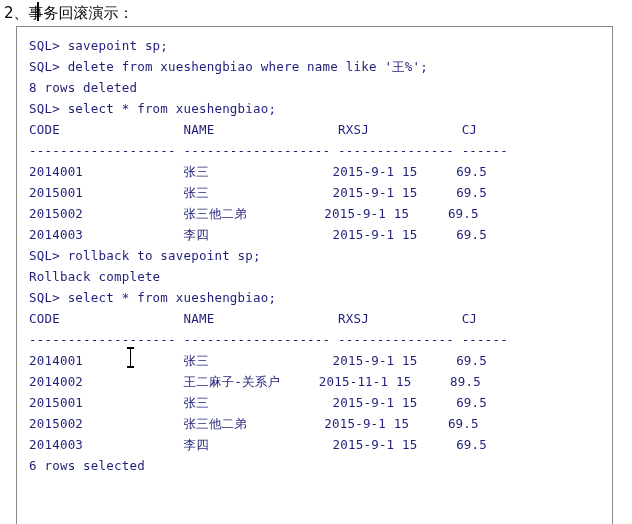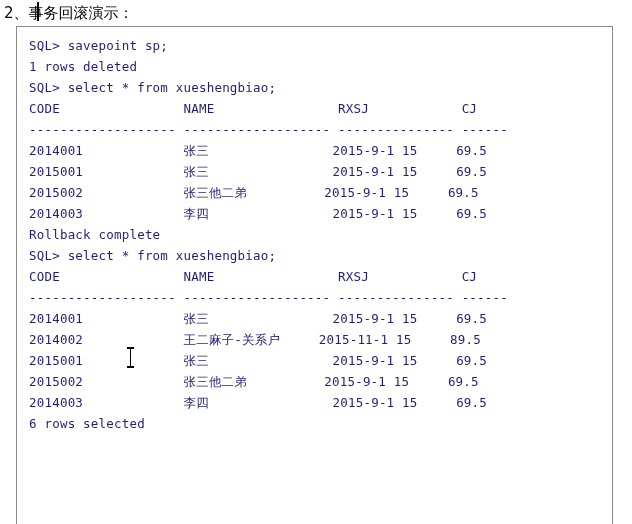--- a/index.html
+++ b/index.html
@@ -107,28 +107,30 @@
 <div class="page">
 
   <div class="heading">
     <span>2、事务回滚演示：</span>
   </div>
   <div class="cursor-bar"></div>
 
   <div class="code-box">
     <div class="code-inner">
       <div class="line cjk">SQL&gt; savepoint sp;</div>
-      <div class="line cjk">1 rows deleted</div>
+      <div class="line cjk">SQL&gt; delete from xueshengbiao where name like '王%';</div>
+      <div class="line cjk">8 rows deleted</div>
       <div class="line cjk">SQL&gt; select * from xueshengbiao;</div>
       <div class="line cjk">CODE                NAME                RXSJ            CJ</div>
       <div class="line cjk">------------------- ------------------- --------------- ------</div>
       <div class="line cjk">2014001             张三                2015-9-1 15     69.5</div>
       <div class="line cjk">2015001             张三                2015-9-1 15     69.5</div>
       <div class="line cjk">2015002             张三他二弟          2015-9-1 15     69.5</div>
       <div class="line cjk">2014003             李四                2015-9-1 15     69.5</div>
+      <div class="line cjk">SQL&gt; rollback to savepoint sp;</div>
       <div class="line cjk">Rollback complete</div>
       <div class="line cjk">SQL&gt; select * from xueshengbiao;</div>
       <div class="line cjk">CODE                NAME                RXSJ            CJ</div>
       <div class="line cjk">------------------- ------------------- --------------- ------</div>
       <div class="line cjk">2014001             张三                2015-9-1 15     69.5</div>
       <div class="line cjk">2014002             王二麻子-关系户     2015-11-1 15     89.5</div>
       <div class="line cjk">2015001             张三                2015-9-1 15     69.5</div>
       <div class="line cjk">2015002             张三他二弟          2015-9-1 15     69.5</div>
       <div class="line cjk">2014003             李四                2015-9-1 15     69.5</div>
       <div class="line cjk">6 rows selected</div>

